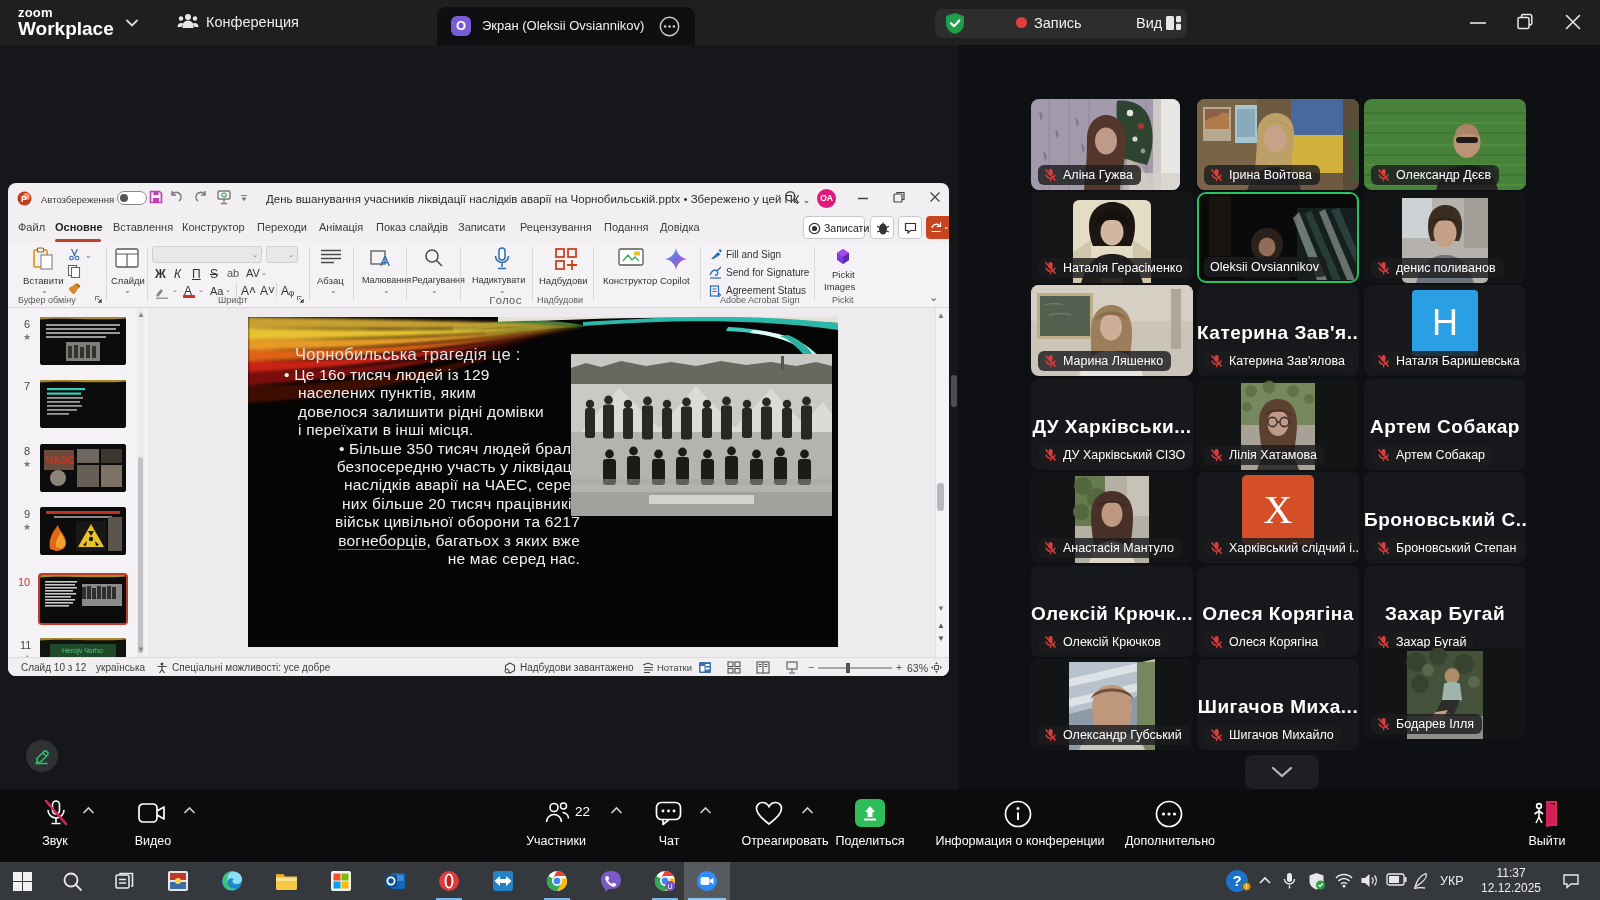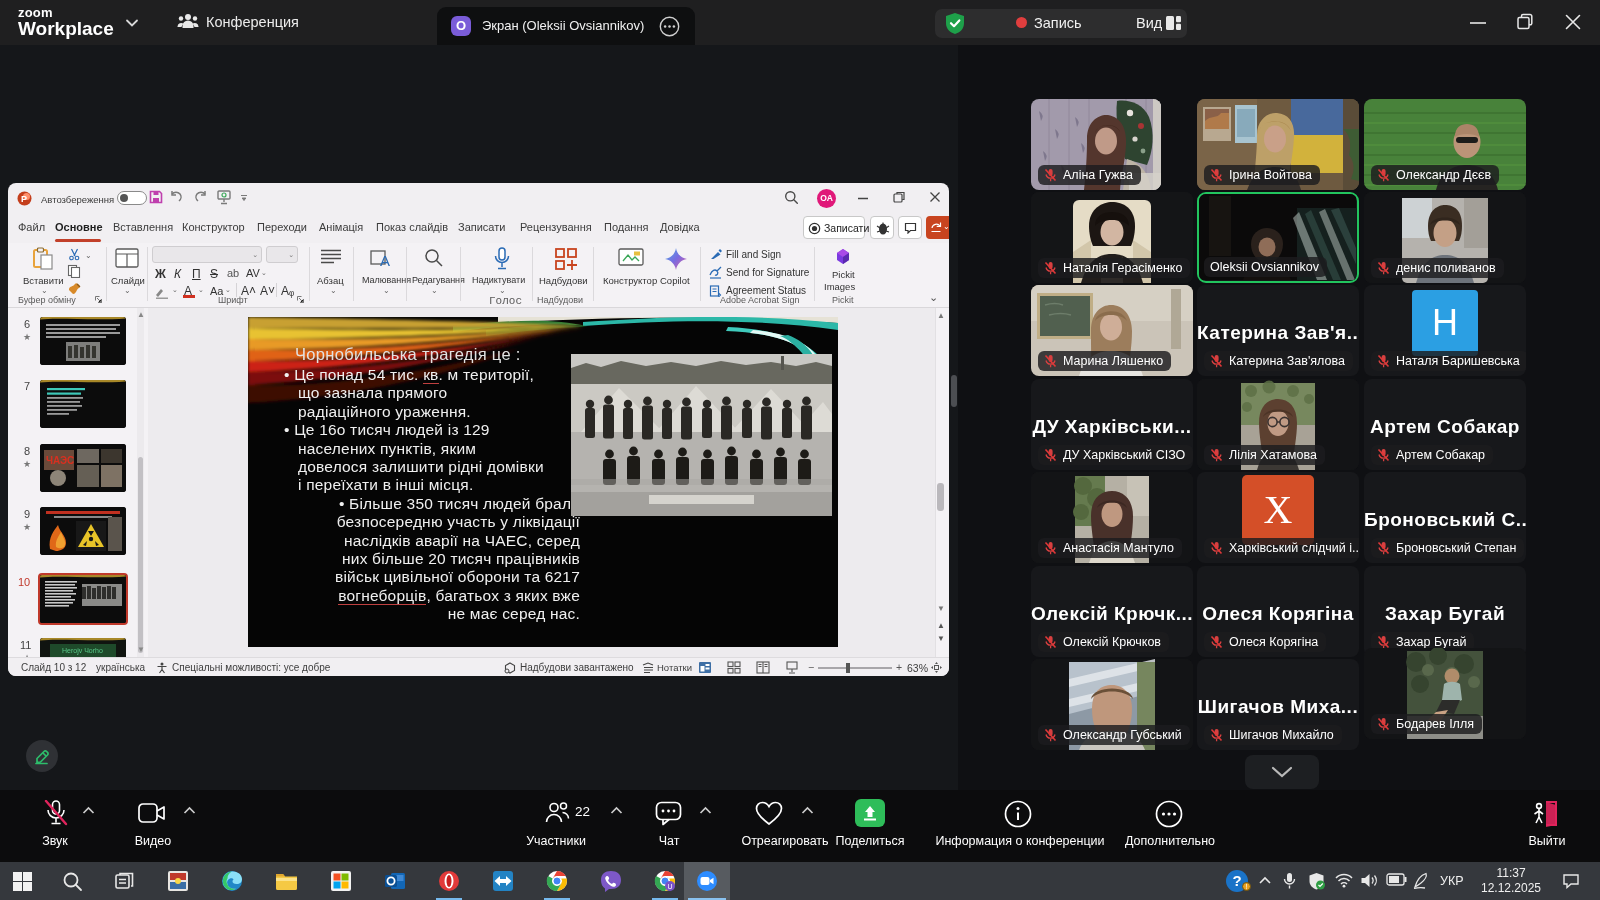--- a/index.html
+++ b/index.html
@@ -132,20 +132,21 @@
         <path d="M11 1 v4 h-4" fill="none" stroke="#7a7a7a" stroke-width="1.5"></path>
       </svg>
     <svg class="abs" style="left:208px; top:6px;" width="16" height="16" viewBox="0 0 16 16">
         <rect x="2" y="2" width="12" height="8" rx="1" fill="none" stroke="#7a7a7a" stroke-width="1.4"></rect>
         <circle cx="8" cy="6" r="2" fill="none" stroke="#3aa757" stroke-width="1.2"></circle>
         <path d="M8 10 v3 M5 14.5 h6" stroke="#7a7a7a" stroke-width="1.4"></path>
       </svg>
     <svg class="abs" style="left:231px; top:11px;" width="10" height="8" viewBox="0 0 10 8">
         <path d="M2 1.5 h6 M3.2 4 h3.6 L5 6.5 Z" stroke="#7a7a7a" stroke-width="1" fill="#7a7a7a"></path>
       </svg>
+    <div class="abs" style="left:258px; top:10px; font-size:11.5px; color:#2a2a2a; white-space:nowrap;">День вшанування учасників ліквідації наслідків аварії на Чорнобильській.pptx • Збережено у цей ПК <span style="font-size:9px;">⌄</span></div>
     <svg class="abs" style="left:776px; top:7px;" width="15" height="15" viewBox="0 0 15 15">
         <circle cx="6.3" cy="6.3" r="4.6" stroke="#4a4a4a" stroke-width="1.4" fill="none"></circle>
         <path d="M9.8 9.8 L13.3 13.3" stroke="#4a4a4a" stroke-width="1.4" stroke-linecap="round"></path>
       </svg>
     <div class="abs" style="left:809px; top:5.5px; width:19px; height:19px; border-radius:50%; background:#e01879; color:#fff; font-size:8.5px; font-weight:bold; text-align:center; line-height:19px;">OA</div>
     <svg class="abs" style="left:848px; top:8px;" width="14" height="14" viewBox="0 0 14 14">
         <path d="M2 7.5 H12" stroke="#444" stroke-width="1.3"></path>
       </svg>
     <svg class="abs" style="left:884px; top:7px;" width="14" height="14" viewBox="0 0 14 14">
         <rect x="2" y="4" width="8" height="8" rx="1" stroke="#444" stroke-width="1.2" fill="none"></rect>
@@ -504,21 +505,20 @@
           <path d="M0 11 L0 22 C140 22 255 15 335 9 C250 13 130 14 0 11 Z" fill="#e8c232"></path>
           <path d="M0 22 L0 33 C145 32 258 18 336 9.5 C255 17 140 24 0 22 Z" fill="#e89a26"></path>
           <path d="M0 33 L0 44 C150 41 262 20 336 10 C258 20 145 34 0 33 Z" fill="#e06214"></path>
           <path d="M0 44 L0 55 C155 50 265 22 337 10.5 C262 23 150 45 0 44 Z" fill="#cc2412"></path>
           <path d="M0 55 L0 68 C160 59 268 24 338 11 C265 26 155 54 0 55 Z" fill="#7c100a"></path>
           <path d="M0 68 L0 86 C90 82 190 62 270 32 C190 52 95 70 0 68 Z" fill="#3c0805"></path>
           </g>
         </svg>
         <div class="abs" style="left:47px; top:28px; font-size:16.5px; color:#e2e2e2; letter-spacing:0.3px;">Чорнобильська трагедія це :</div>
         <div class="abs" style="left:36px; top:49px; width:296px; font-size:15.5px; line-height:18.4px; color:#f0f0f0; letter-spacing:0.2px;">
-          <div style="padding-left:14px; text-indent:-14px;">• Це понад 54 тис. <span style="border-bottom:1.5px solid #c04040;">кв</span>. м території,<br>що зазнала прямого<br>радіаційного ураження.</div>
           <div style="padding-left:14px; text-indent:-14px;">• Це 16о тисяч людей із 129<br>населених пунктів, яким<br>довелося залишити рідні домівки<br>і переїхати в інші місця.</div>
           <div style="padding-left:14px; text-indent:-14px;text-align:right;">• Більше 350 тисяч людей брали<br>безпосередню участь у ліквідації<br>наслідків аварії на ЧАЕС, серед<br>них більше 20 тисяч працівників<br>військ цивільної оборони та 6217<br><span style="border-bottom:1.5px solid #c04040;">вогнеборців</span>, багатьох з яких вже<br>не має серед нас.</div>
         </div>
 
         <svg class="abs" style="left:323px; top:37px;" width="261" height="162" viewBox="0 0 261 162">
           <rect width="261" height="162" fill="#b5b3af"></rect>
           <rect width="261" height="38" fill="#c9c8c4"></rect>
           <path d="M0 14 L15 9 L30 13 L50 7 L75 12 L100 8 L125 12 L150 7 L175 11 L200 8 L225 12 L245 8 L261 12 L261 30 L0 30 Z" fill="#68685f"></path>
           <path d="M210 2 h3 v14 h-3 z" fill="#55554f"></path>
           <path d="M0 30 h261 v48 h-261 z" fill="#cbc9c3"></path>
@@ -673,21 +673,21 @@
       <span class="abs" style="left:888px; top:3px; color:#555;">+</span>
       <span class="abs" style="left:899px; top:4px;">63%</span>
       <svg class="abs" style="left:922px; top:3px;" width="13" height="13" viewBox="0 0 13 13">
           <path d="M6.5 1 L8 3 H5 Z M6.5 12 L5 10 h3 Z M1 6.5 L3 5 v3 Z M12 6.5 L10 5 v3 Z" fill="#555"></path>
           <rect x="4.5" y="4.5" width="4" height="4" fill="none" stroke="#555" stroke-width="1"></rect>
         </svg>
     </div>
   </div>
   <div id="participants">
 
-    <div class="tile" style="left:1031px; top:99px; width:130px; height:91px;">
+    <div class="tile" style="left:1031px; top:99px; width:149px; height:91px;">
       <svg width="162" height="91" viewBox="0 0 162 91">
         <rect width="162" height="91" fill="#a29aab"></rect>
         <g stroke="#8d8596" stroke-width="1" opacity="0.8">
             <path d="M18 0 V91 M38 0 V91 M58 0 V91 M95 0 V91 M115 0 V91"></path>
           </g>
         <g fill="#6f6880" opacity="0.7">
             <path d="M8 12 q6 4 2 10 M24 30 q6 4 2 10 M12 52 q6 4 2 10 M30 66 q6 4 2 10 M44 18 q6 4 2 10 M50 44 q6 4 2 10"></path>
           </g>
         <rect x="128" y="0" width="34" height="91" fill="#e9e7e3"></rect>
         <rect x="122" y="0" width="8" height="91" fill="#cdc9c4"></rect>

